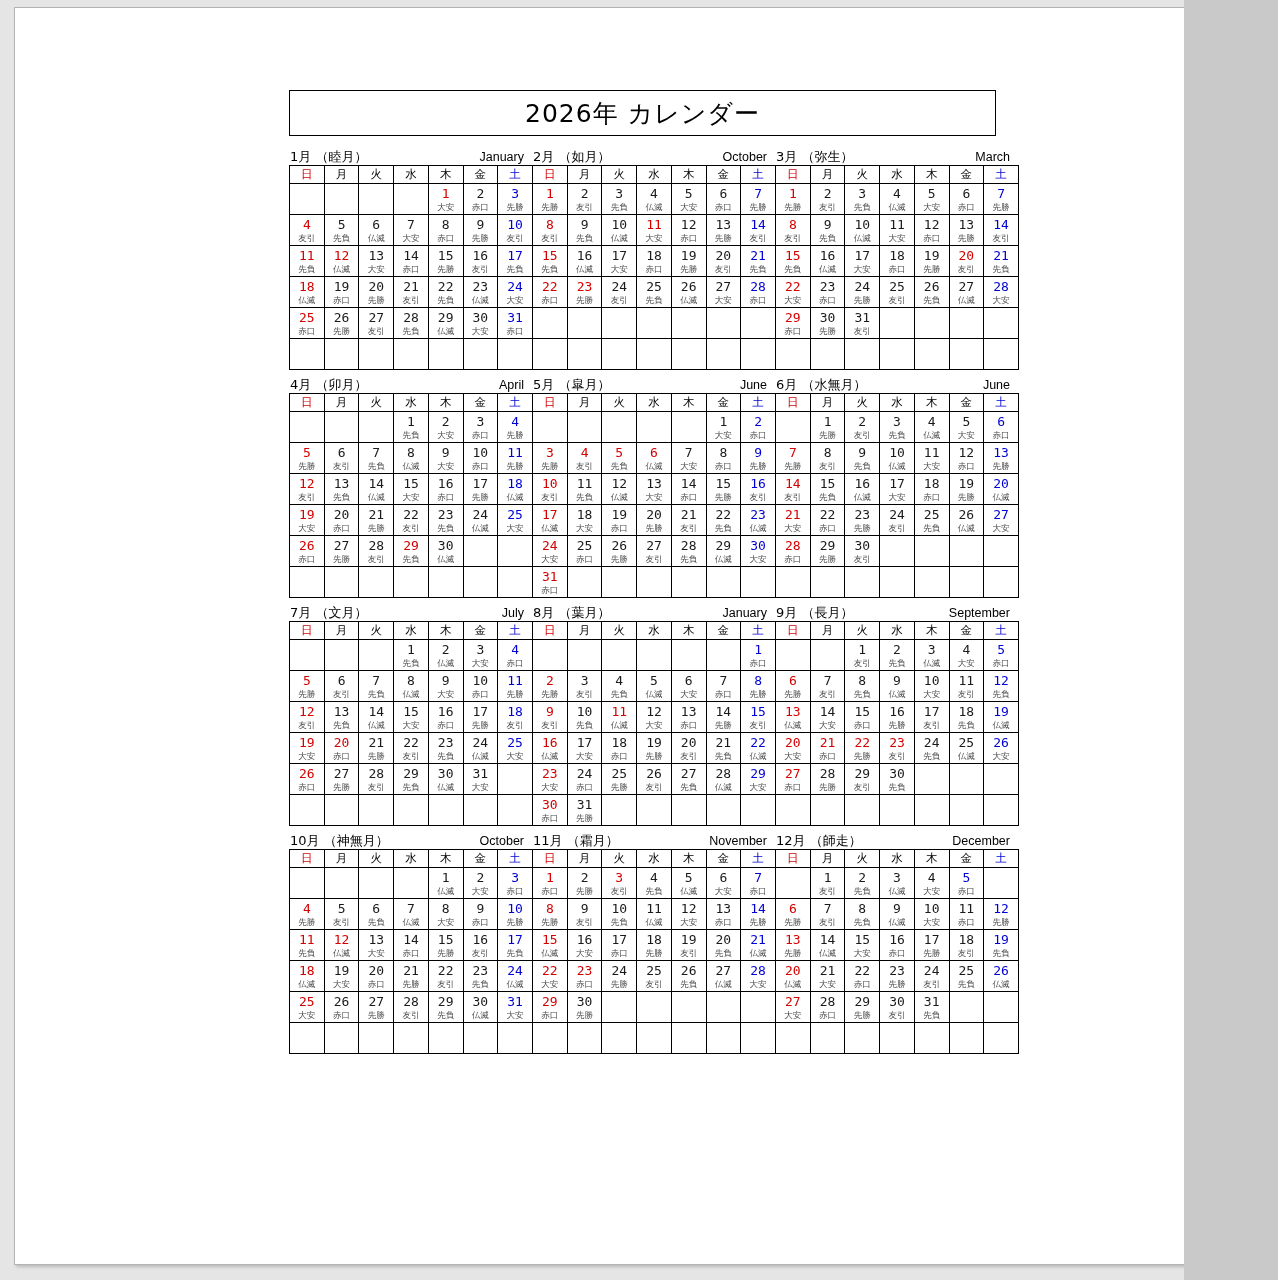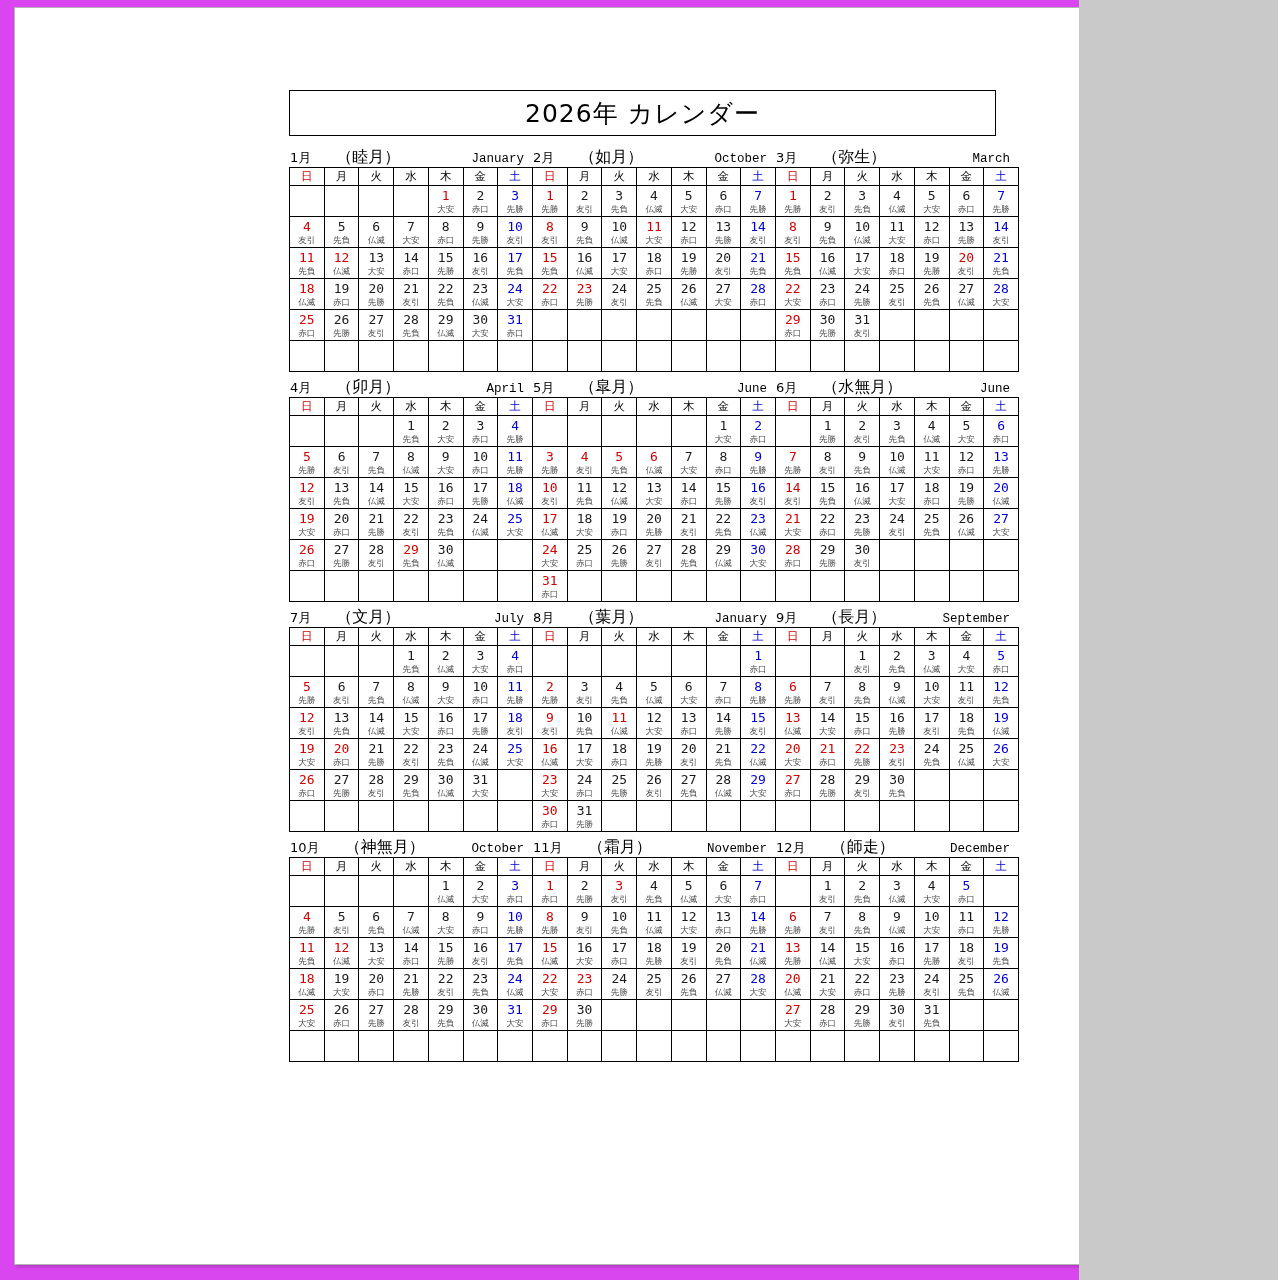--- a/index.html
+++ b/index.html
@@ -2,24 +2,24 @@
 <html><head>
 <meta charset="utf-8">
 <style>
   html, body {
     margin: 0;
     padding: 0;
     background: #c9c9c9;
     font-family: "Liberation Sans", sans-serif;
   }
   #page {
-    width: 1079px;
+    width: 1184px;
     height: 1280px;
     position: relative;
-    background: #d946ef;
+    background: #e5e5e5;
     overflow: hidden;
   }
   #sheet {
     position: absolute;
     left: 14px;
     top: 7px;
     width: 1236px;
     height: 1256px;
     background: #ffffff;
     border: 1px solid #b4b4b4;
@@ -75,23 +75,23 @@
     justify-content: space-between;
     align-items: baseline;
     font-family: "DejaVu Sans", sans-serif;
     font-size: 12.5px;
     color: #000;
     padding: 0 1px 1px 1px;
     line-height: 14px;
   }
   .month-head .jp { white-space: nowrap; }
   .month-head .jp .num { font-size: 13px; text-align: center; }
-  .month-head .jp .alias { font-size: 16px; margin-left: 20px; }
+  .month-head .jp .alias { font-size: 13px; }
   .month-head .en {
-    font-family: Liberation Mono, monospace;
+    font-family: Liberation Sans, sans-serif;
     font-size: 12.5px;
   }
 
   table.cal {
     border-collapse: collapse;
     table-layout: fixed;
     width: 236px;
     background: #fff;
   }
   table.cal th, table.cal td {

